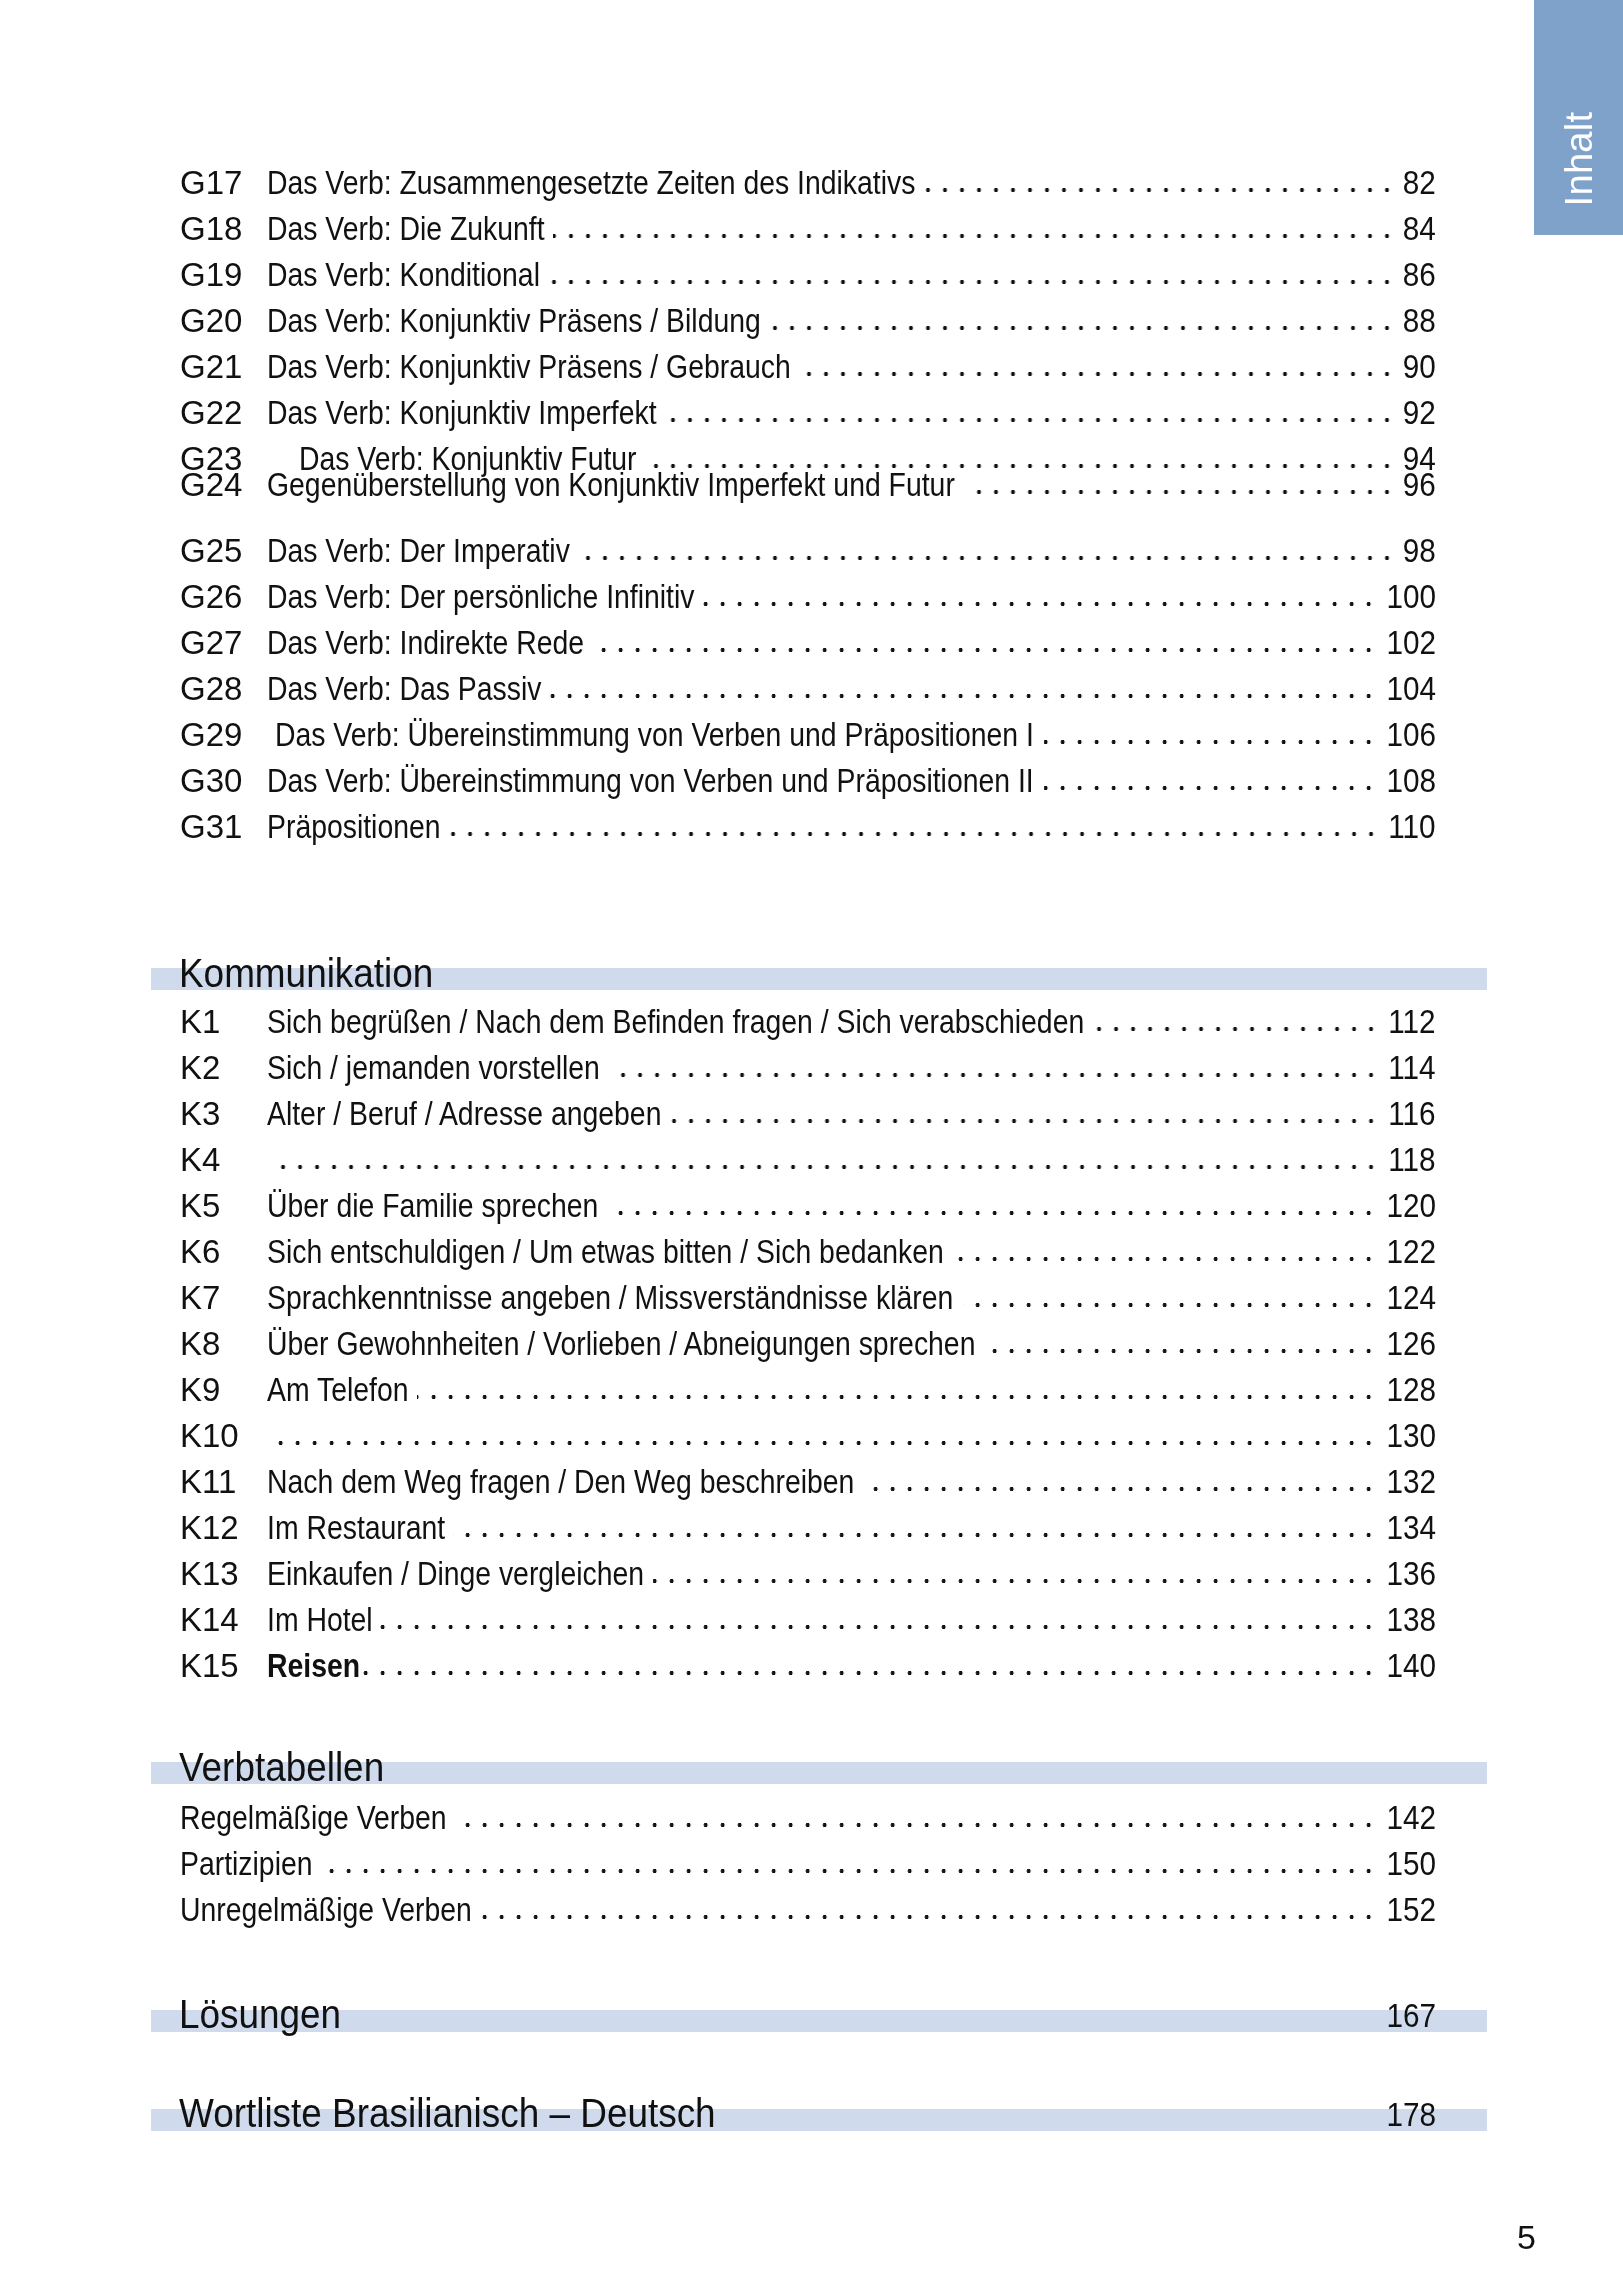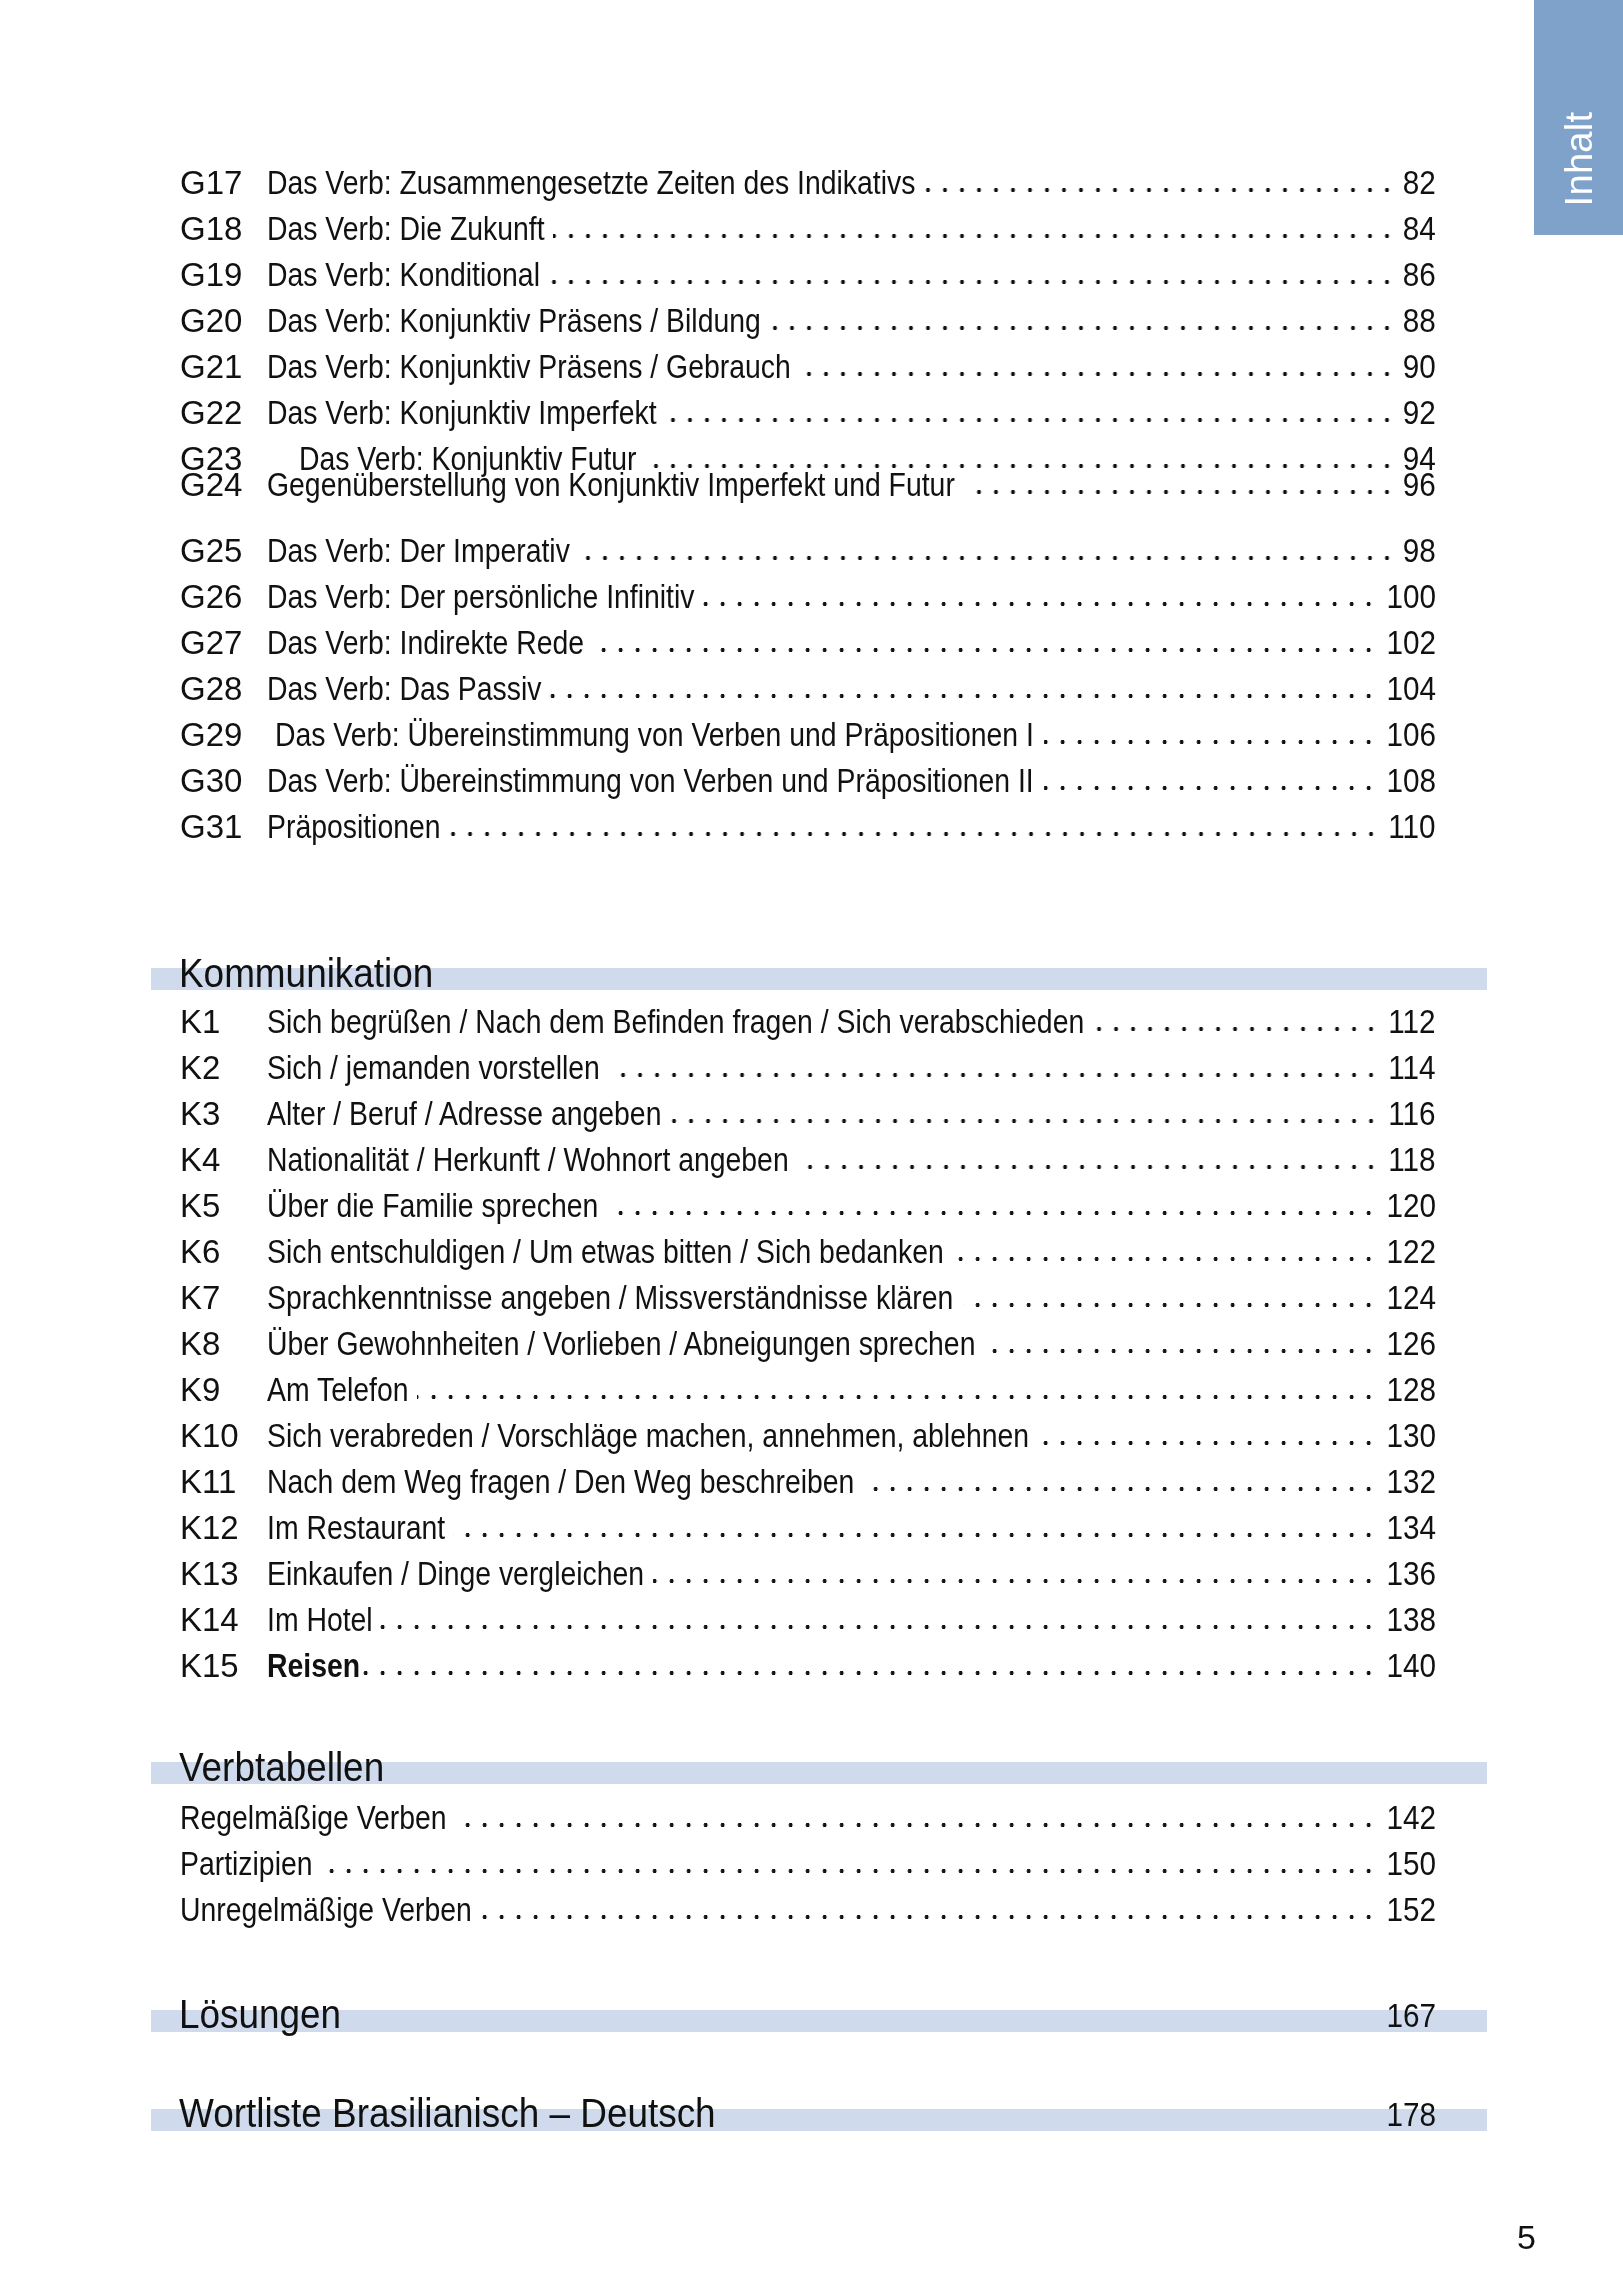--- a/index.html
+++ b/index.html
@@ -167,21 +167,20 @@
       <div class="num"><span>114</span></div>
     </div>
   <div class="row" style="top:1097px">
       <div class="code"><span>K3</span></div>
       <div class="title" style="width: 396px;"><span class="cond">Alter / Beruf / Adresse angeben</span></div>
       <div class="leader"></div>
       <div class="num"><span>116</span></div>
     </div>
   <div class="row" style="top:1143px">
       <div class="code"><span>K4</span></div>
-      <div class="title" style="width: 524px;"><span class="cond">Nationalität / Herkunft / Wohnort angeben</span></div>
       <div class="leader"></div>
       <div class="num"><span>118</span></div>
     </div>
   <div class="row" style="top:1189px">
       <div class="code"><span>K5</span></div>
       <div class="title" style="width: 333px;"><span class="cond">Über die Familie sprechen</span></div>
       <div class="leader"></div>
       <div class="num"><span>120</span></div>
     </div>
   <div class="row" style="top:1235px">
@@ -203,21 +202,20 @@
       <div class="num"><span>126</span></div>
     </div>
   <div class="row" style="top:1373px">
       <div class="code"><span>K9</span></div>
       <div class="title" style="width: 143px;"><span class="cond">Am Telefon</span></div>
       <div class="leader"></div>
       <div class="num"><span>128</span></div>
     </div>
   <div class="row" style="top:1419px">
       <div class="code"><span>K10</span></div>
-      <div class="title" style="width: 766px;"><span class="cond">Sich verabreden / Vorschläge machen, annehmen, ablehnen</span></div>
       <div class="leader"></div>
       <div class="num"><span>130</span></div>
     </div>
   <div class="row" style="top:1465px">
       <div class="code"><span>K11</span></div>
       <div class="title" style="width: 590px;"><span class="cond">Nach dem Weg fragen / Den Weg beschreiben</span></div>
       <div class="leader"></div>
       <div class="num"><span>132</span></div>
     </div>
   <div class="row" style="top:1511px">

